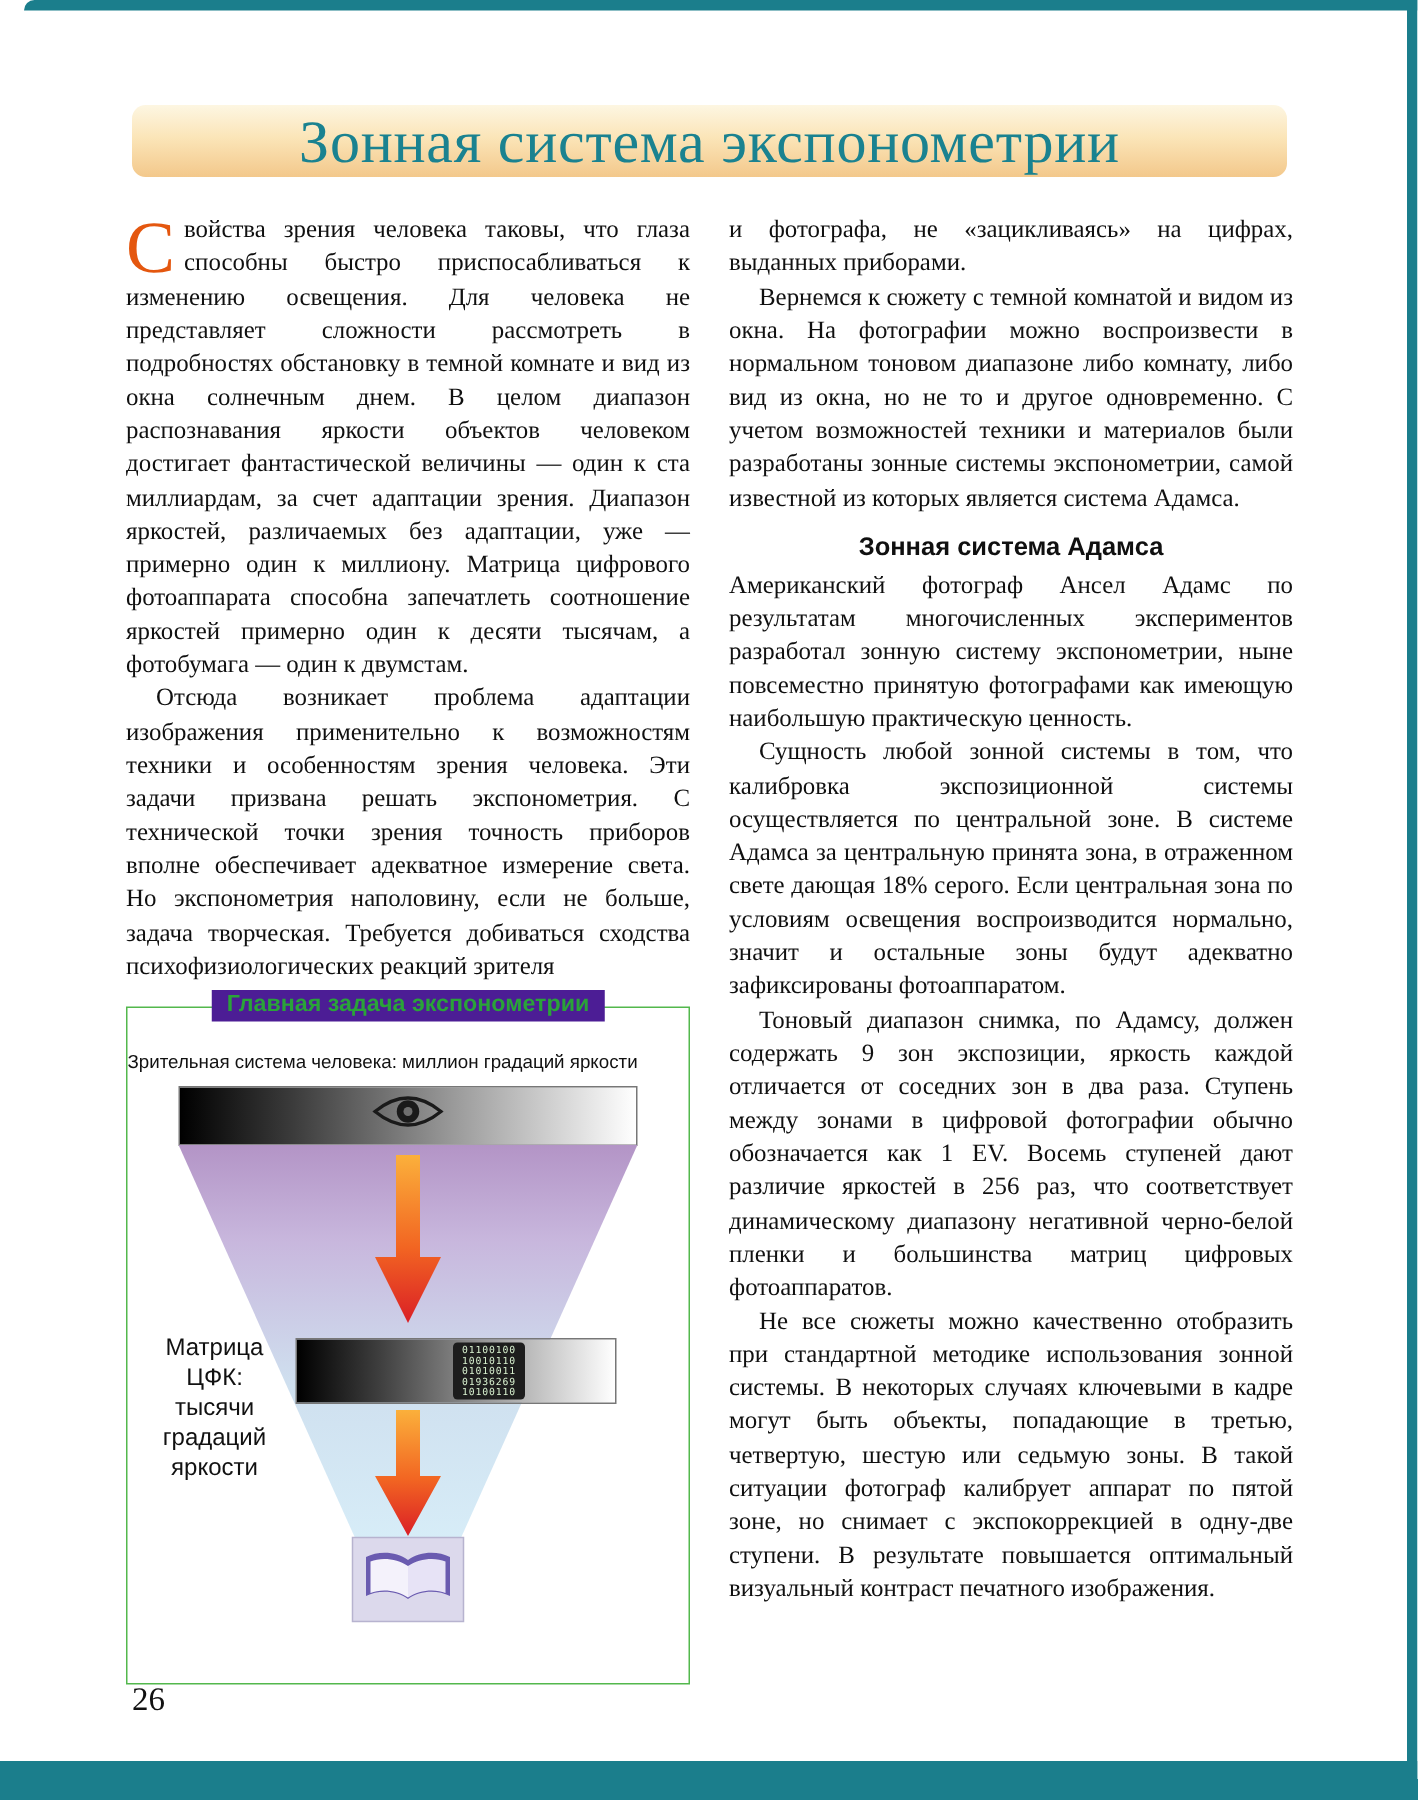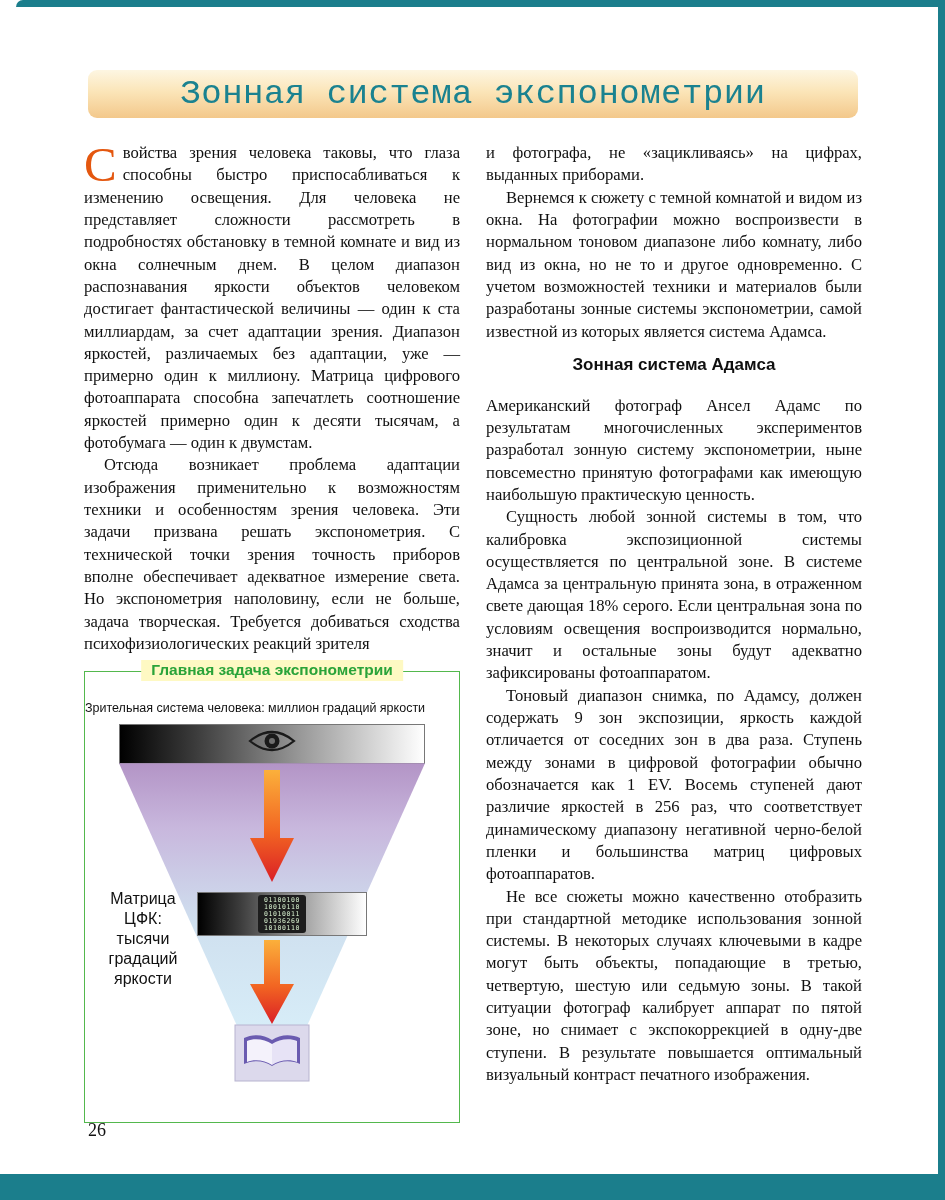--- a/index.html
+++ b/index.html
@@ -10,39 +10,39 @@
   
   .frame-top{position:absolute;top:0;left:16px;right:0;height:7px;background:#1b7e8c;border-top-left-radius:9px;}
   .frame-right{position:absolute;top:0;right:0;width:7px;height:100%;background:#1b7e8c;}
   .frame-bottom{position:absolute;bottom:0;left:0;width:100%;height:26px;background:#1b7e8c;}
   
   .banner{
     position:absolute;top:70px;left:88px;width:770px;height:48px;border-radius:9px;
     background:linear-gradient(180deg,#fdf6e2 0%,#fbe5b8 45%,#f3c88b 100%);
     display:flex;align-items:center;justify-content:center;
   }
-  .banner-title{font-family:Liberation Mono, monospace;font-size:34px;color:#1a8290;letter-spacing:0.5px;}
+  .banner-title{font-family:Liberation Serif, serif;font-size:40px;color:#1a8290;letter-spacing:0.5px;}
   
   .columns{
     position:absolute;top:142px;left:84px;width:778px;
     display:grid;grid-template-columns:1fr 1fr;column-gap:26px;
   }
   .col{font-size:16.6px;line-height:1.345;text-align:justify;hyphens:auto;}
   p{margin:0;}
   .indent{text-indent:20px;}
   .dropcap{float:left;font-size:49px;line-height:40px;color:#e4570f;padding:3px 6px 0 0;}
   .section-heading{
     font-family:"Liberation Sans",sans-serif;font-weight:bold;font-size:17px;
-    text-align:center;margin:11px 0 18px;text-indent:0;
+    text-align:center;margin:11px 0 2px;text-indent:0;
   }
   
   .figure{position:relative;margin-top:16px;height:450px;border:1px solid #53b84d;}
   .fig-title{
     position:absolute;top:-12px;left:50%;transform:translateX(-50%);
-    background:#fef9c3;padding:0 10px;white-space:nowrap;
+    background:#4c1d95;padding:0 10px;white-space:nowrap;
     font-family:"Liberation Sans",sans-serif;font-weight:bold;font-size:15.5px;color:#2aa339;
   }
   .fig-caption{
     position:absolute;width:100%;text-align:left;
     font-family:"Liberation Sans",sans-serif;font-size:12.5px;color:#111;
   }
   .cap-top{top:28px;}
   .cap-bottom{top:418px;}
   .grad-bar{
     position:absolute;border:1px solid #777;
@@ -55,28 +55,28 @@
     background:linear-gradient(180deg,#b394c6 0%,#c8b7dd 22%,#cfe0ef 55%,#d9f0fa 100%);
     clip-path:polygon(0 0,100% 0,57% 100%,43% 100%);
   }
   .arrow{position:absolute;left:50%;transform:translateX(-50%);}
   .arrow1{top:98px;}
   .arrow2{top:268px;}
   .matrix-label{
     position:absolute;top:217px;left:10px;width:96px;text-align:center;white-space:pre-line;
     font-family:"Liberation Sans",sans-serif;font-size:16px;line-height:1.25;color:#111;
   }
-  .bar-matrix{top:220px;left:112px;width:168px;height:42px;}
+  .bar-matrix{top:220px;left:112px;width:168px;height:42px;padding-left:44px;}
   .binary-box{background:#1d1d1d;border-radius:3px;padding:2px 6px;display:flex;flex-direction:column;align-items:center;}
   .binary-box span{
     font-family:"DejaVu Sans Mono",monospace;font-size:6.5px;line-height:6.9px;
     color:#d9f2d0;letter-spacing:0.6px;
   }
   .book{position:absolute;top:352px;left:50%;transform:translateX(-50%);}
-  .page-number{position:absolute;left:88px;top:1120px;font-size:18px;color:#111;}
+  .page-number{position:absolute;left:88px;top:1120px;font-size:22px;color:#111;}
 </style>
 </head>
 <body>
 
 <div class="frame-top"></div>
 <div class="frame-right"></div>
 <div class="frame-bottom"></div>
 
 <div class="banner">
   <span class="banner-title">Зонная система экспонометрии</span>

